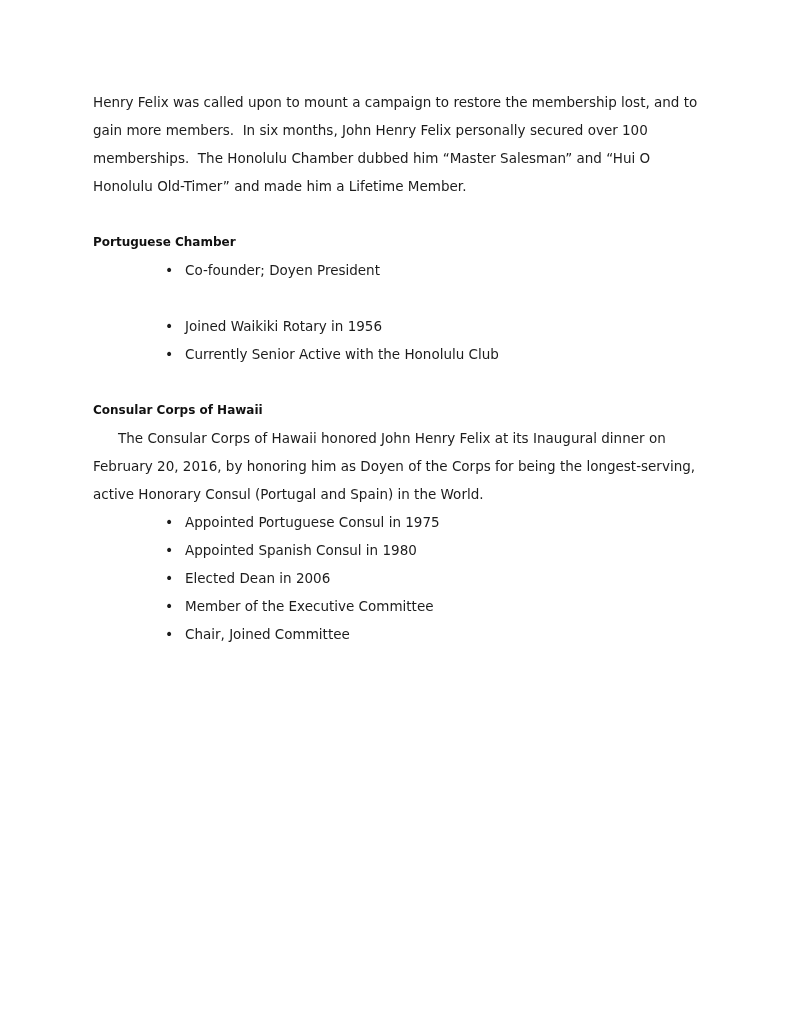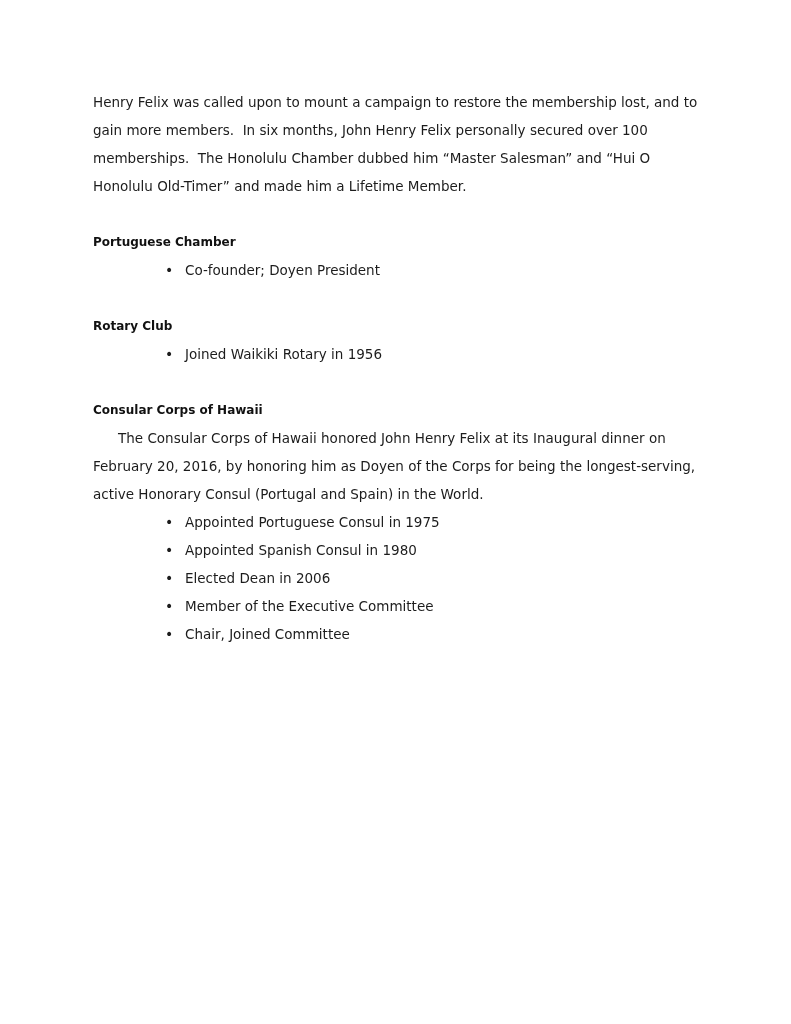--- a/index.html
+++ b/index.html
@@ -83,23 +83,23 @@
   <div class="content">
 
     <p class="body-para">Henry Felix was called upon to mount a campaign to restore the membership lost, and to gain more members.  In six months, John Henry Felix personally secured over 100 memberships.  The Honolulu Chamber dubbed him “Master Salesman” and “Hui O Honolulu Old-Timer” and made him a Lifetime Member.</p>
 
     <h2 class="section-heading">Portuguese Chamber</h2>
     <ul class="bullets">
       <li>Co-founder; Doyen President</li>
     </ul>
 
 
-    <h2 class="section-heading">Rotary Club</h2>
     <ul class="bullets">
       <li>Joined Waikiki Rotary in 1956</li>
+      <li>Currently Senior Active with the Honolulu Club</li>
     </ul>
 
     <h2 class="section-heading">Consular Corps of Hawaii</h2>
     <p class="body-para indent-first" style="margin-bottom:0">The Consular Corps of Hawaii honored John Henry Felix at its Inaugural dinner on February 20, 2016, by honoring him as Doyen of the Corps for being the longest-serving, active Honorary Consul (Portugal and Spain) in the World.</p>
     <ul class="bullets" style="margin-bottom:0">
       <li>Appointed Portuguese Consul in 1975</li>
       <li>Appointed Spanish Consul in 1980</li>
       <li>Elected Dean in 2006</li>
       <li>Member of the Executive Committee</li>
       <li>Chair, Joined Committee</li>

